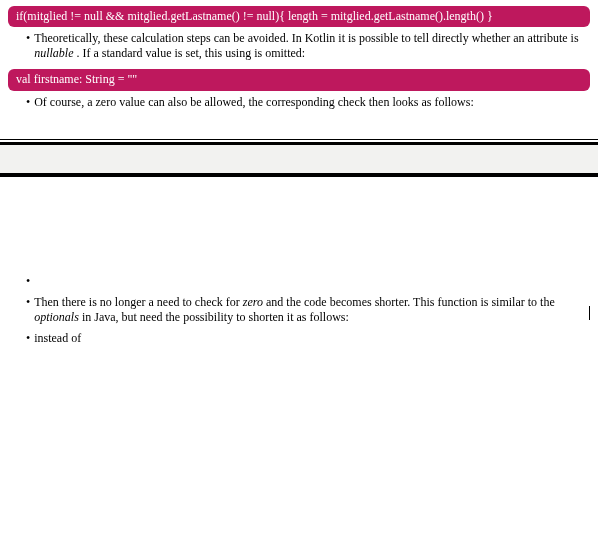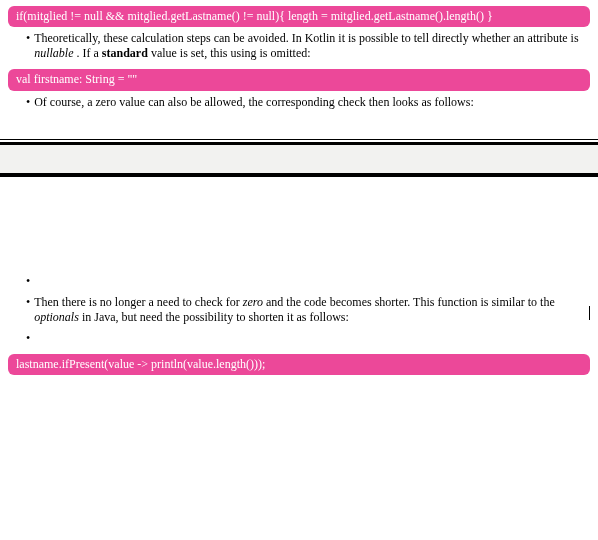--- a/index.html
+++ b/index.html
@@ -7,21 +7,21 @@
     padding: 0;
     font-family: Garamond, Georgia, serif;
     font-size: 12px;
     background: #fff;
     width: 598px;
   }
   .section {
     padding: 4px 8px 0 8px;
   }
   .code-bar {
-    background: #ec4899;
+    background: #be185d;
     color: #fff;
     border-radius: 6px;
     padding: 3px 8px 4px 8px;
     margin: 2px 0 4px 0;
     font-family: Garamond, Georgia, serif;
     font-size: 12px;
     line-height: 1.2;
   }
   .bullet {
     display: flex;
@@ -29,21 +29,21 @@
     line-height: 1.25;
   }
   .bullet .dot {
     display: inline-block;
     margin-right: 4px;
   }
   .bullet .text {
     flex: 1;
   }
   .italic { font-style: italic; }
-  .bold { font-weight: bold; margin-top: 44px; }
+  .bold { font-weight: normal; margin-top: 44px; }
   .page-break {
     margin-top: 26px;
     border-top: 3px solid #000;
     position: relative;
   }
   .page-break::before {
     content: "";
     display: block;
     position: absolute;
     top: -6px; left: 0; right: 0;
@@ -131,17 +131,17 @@
           <span> in Java, but need the possibility to shorten it as follows:</span>
         </span>
       </div>
     </div>
     <span class="cursor"></span>
   </div>
 
 
   <div class="bullet">
     <span class="dot">•</span>
+    <span class="text">instead of</span>
   </div>
 
-  <div class="code-bar">lastname.ifPresent(value -&gt; println(value.length()));</div>
 
 </div>
 
 </body></html>

